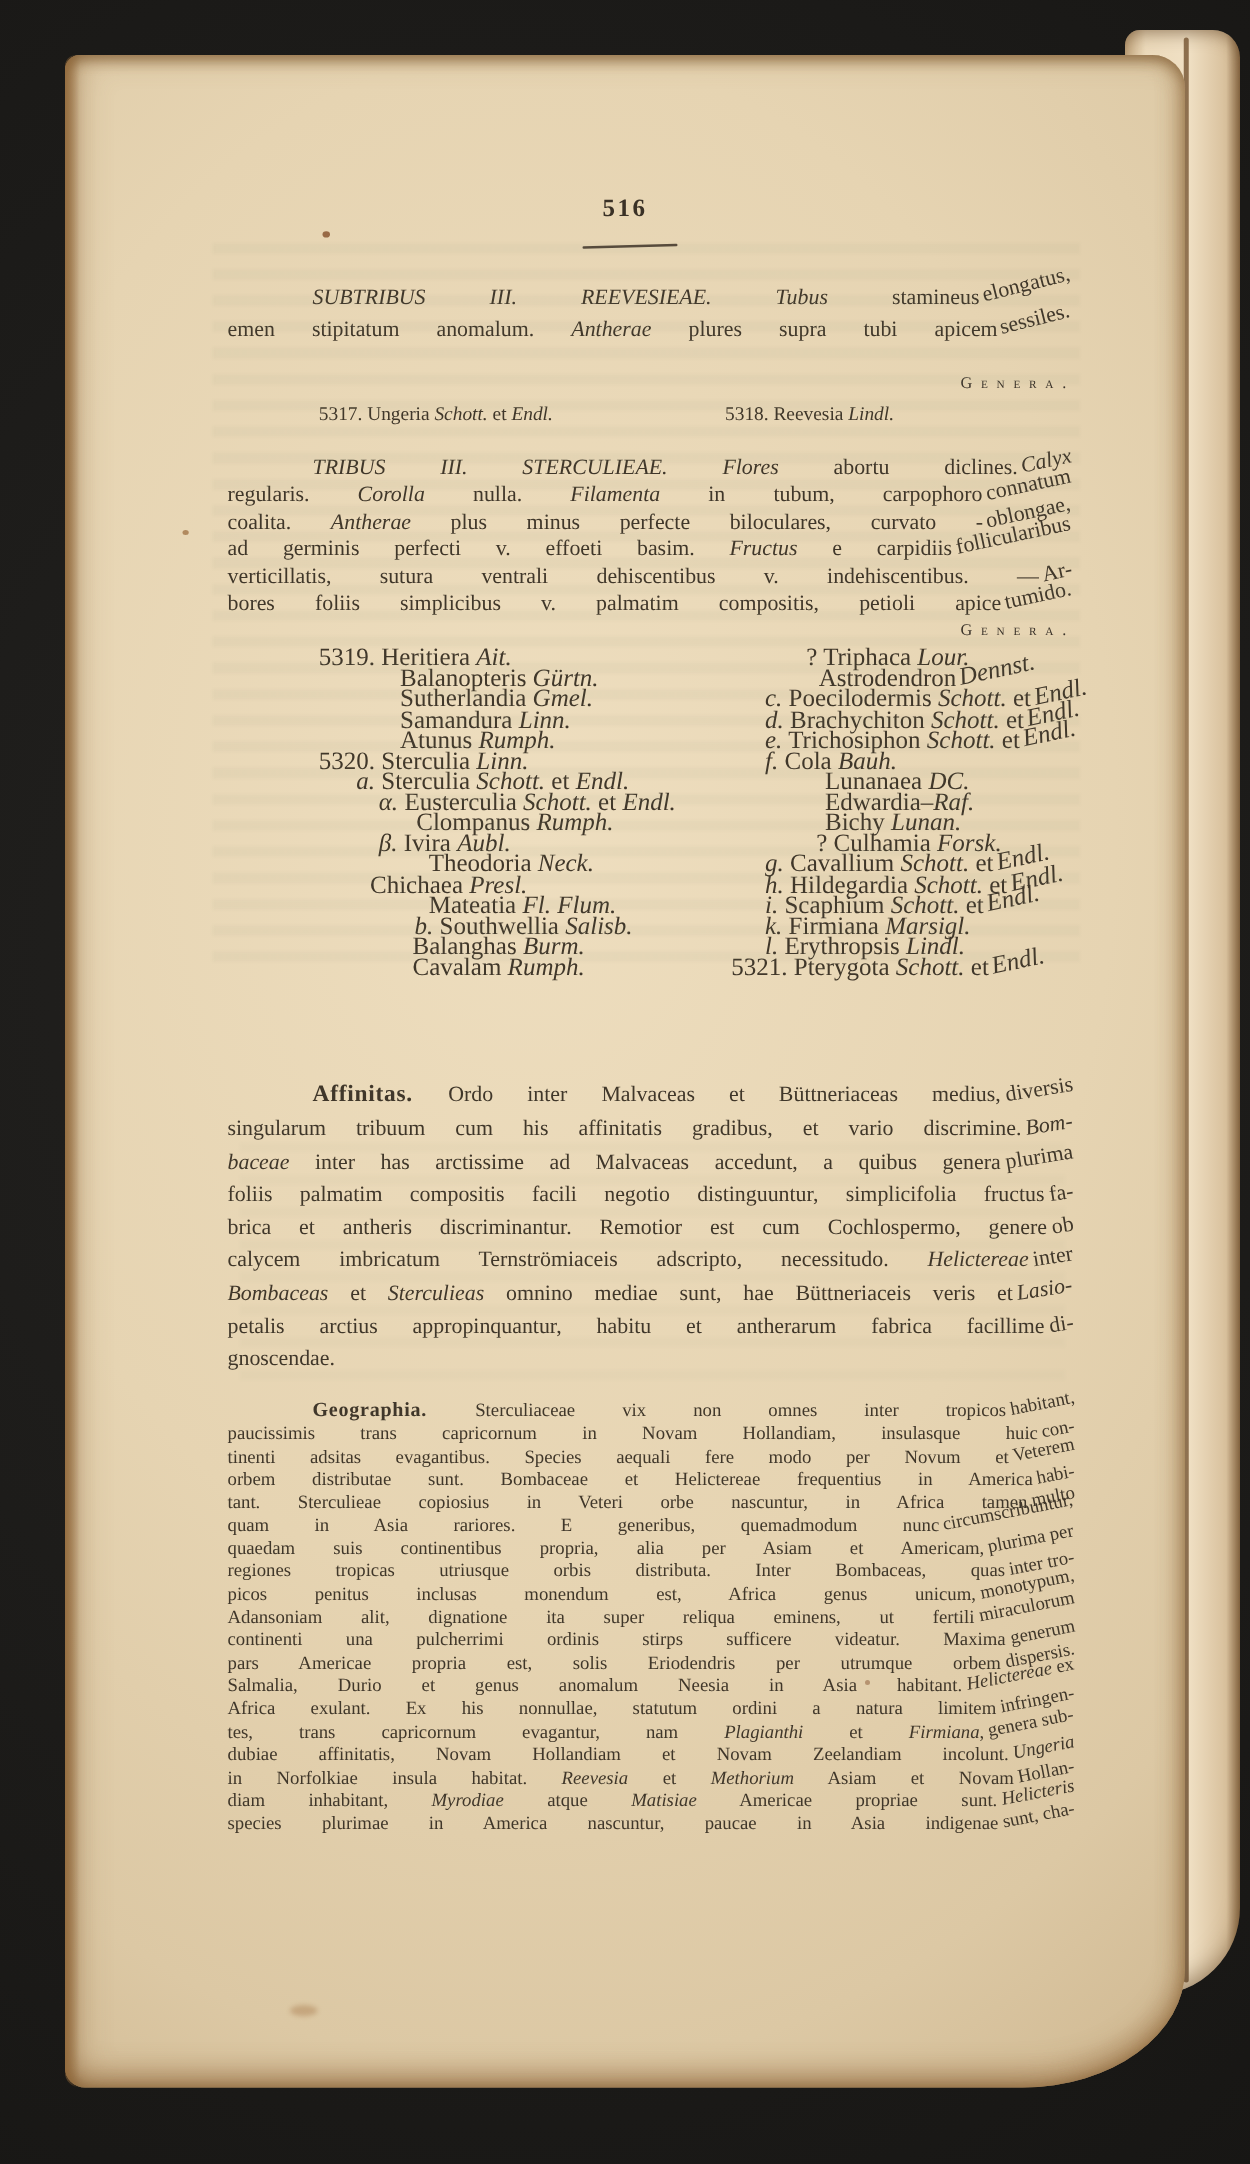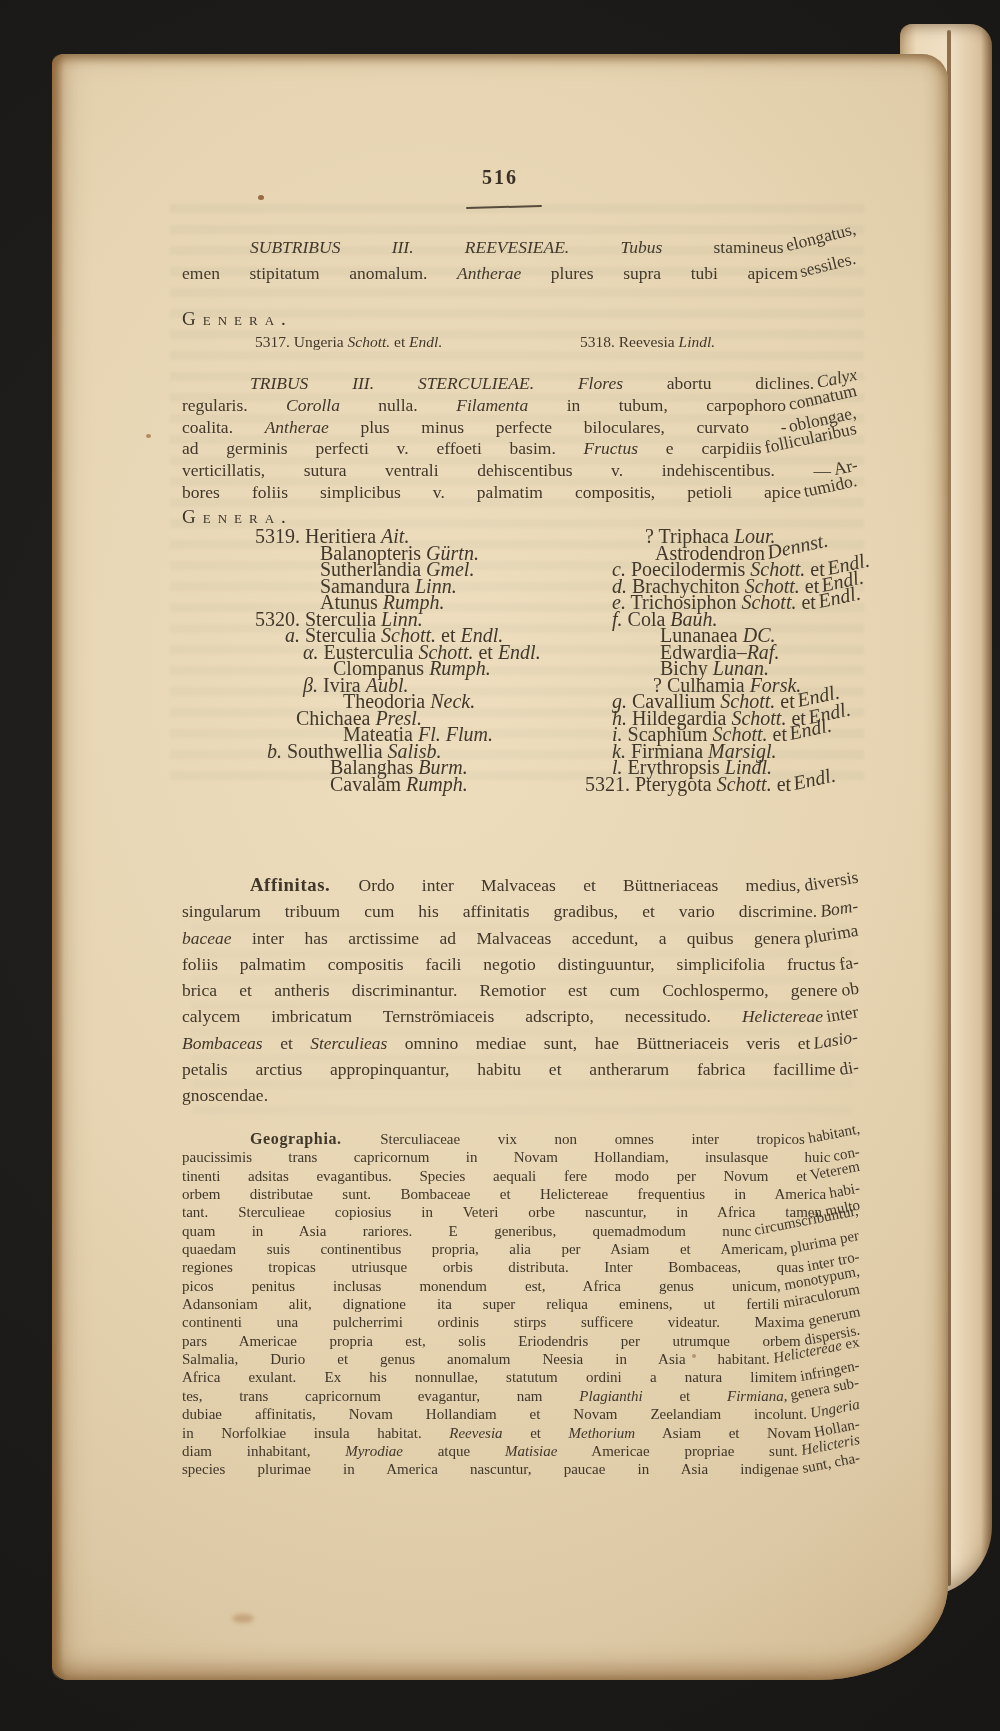--- a/index.html
+++ b/index.html
@@ -8,21 +8,21 @@
   .canvas{position:relative;width:1000px;height:1731px;
           background:radial-gradient(120% 80% at 40% 45%, #232220 0%, #1b1a18 60%, #151412 100%);}
   
   .edge2{position:absolute;left:900px;top:24px;width:92px;height:1572px;
          background:linear-gradient(90deg,#c9ad85 0%, #ecdabb 18%, #f0e0c4 55%, #d8c09c 88%, #8a6a45 100%);
          border-radius:12px 22px 70px 14px;
          box-shadow:inset 0 10px 14px -8px rgba(90,60,30,.6), inset 0 -16px 20px -10px rgba(90,60,30,.55);}
   .crease{position:absolute;left:947px;top:30px;width:4px;height:1556px;
          background:linear-gradient(180deg,#7a5a38,#93714a 40%,#6b4e30);border-radius:3px;opacity:.85;}
   
-  .page{position:absolute;left:52px;top:54px;width:896px;height:1626px;
+  .page{position:absolute;left:52px;top:44px;width:896px;height:1626px;
         background:radial-gradient(115% 85% at 42% 38%, #eedebf 0%, #e6d4b2 45%, #dcc8a4 72%, #cab189 95%);
         border-radius:12px 26px 130px 16px / 12px 26px 95px 16px;
         box-shadow:inset 5px 0 10px rgba(120,85,45,.55), inset 12px 0 26px rgba(140,100,55,.30),
                    inset 0 5px 9px rgba(120,85,45,.40), inset -7px 0 16px rgba(150,110,60,.30),
                    inset 0 -12px 22px rgba(140,95,50,.45);
         color:#40372a;}
   .page::before{content:"";position:absolute;left:0;top:0;bottom:0;width:12px;
         background:linear-gradient(90deg,rgba(150,105,55,.55),rgba(150,105,55,0));
         border-radius:12px 0 0 16px;}
   .pagenum{position:absolute;top:112px;left:0;right:0;text-align:center;
@@ -36,22 +36,22 @@
   .lead{font-weight:bold;letter-spacing:.6px;font-size:1.07em;}
   .it{font-style:italic;}
   .curl{display:inline-block;transform-origin:0 90%;margin-left:5px;transform:rotate(-9deg);}
   .subtribus{top:180px;font-size:17.5px;line-height:26px;}
   .subtribus .curl{transform:rotate(-14deg) translateY(-2px);}
   .tribus{top:319px;font-size:17.5px;line-height:21.8px;}
   .tribus .curl{transform:rotate(-12deg) translateY(-1px);}
   .affinitas{top:818px;font-size:17.5px;line-height:26.3px;}
   .geographia{top:1076px;font-size:15px;line-height:18.35px;width:680px;}
   .geographia .curl{transform:rotate(-11deg) translateY(-1px);}
-  .ghead{position:absolute;left:130px;width:678px;text-align:left;
-        font-variant:small-caps;letter-spacing:7px;font-size:19px;color:#3b332a;}
+  .ghead{position:absolute;left:130px;width:678px;text-align:right;
+        font-variant:small-caps;letter-spacing:7px;font-size:13px;color:#3b332a;}
   .ghead.g1{top:254px;} .ghead.g2{top:452px;}
   .grow{position:absolute;left:0;top:279px;width:100%;font-size:15.5px;}
   .gi-l{position:absolute;left:203px;white-space:nowrap;}
   .gi-r{position:absolute;left:528px;white-space:nowrap;}
   .gcol{position:absolute;top:474px;font-size:20px;line-height:16.5px;}
   .gcol-l{left:203px;} .gcol-r{left:533px;}
   .gline{white-space:nowrap;}
   .gcol .curl{transform:rotate(-12deg) translateY(-1px);margin-left:4px;}
   .ghost{position:absolute;left:118px;top:150px;width:694px;height:580px;
         background:repeating-linear-gradient(180deg, rgba(120,131,102,.10) 0 9px, rgba(120,131,102,0) 9px 21px);
@@ -104,21 +104,21 @@
         <div class="gline" style="margin-left: 65px;"><span>Samandura </span><span class="it">Linn.</span></div>
         <div class="gline" style="margin-left: 65px;"><span>Atunus </span><span class="it">Rumph.</span></div>
         <div class="gline" style="margin-left: 0px;"><span>5320. Sterculia </span><span class="it">Linn.</span></div>
         <div class="gline" style="margin-left: 30px;"><span class="it">a.</span><span> Sterculia </span><span class="it">Schott.</span><span> et </span><span class="it">Endl.</span></div>
         <div class="gline" style="margin-left: 48px;"><span class="it">α.</span><span> Eusterculia </span><span class="it">Schott.</span><span> et </span><span class="it">Endl.</span></div>
         <div class="gline" style="margin-left: 78px;"><span>Clompanus </span><span class="it">Rumph.</span></div>
         <div class="gline" style="margin-left: 48px;"><span class="it">β.</span><span> Ivira </span><span class="it">Aubl.</span></div>
         <div class="gline" style="margin-left: 88px;"><span>Theodoria </span><span class="it">Neck.</span></div>
         <div class="gline" style="margin-left: 41px;"><span>Chichaea </span><span class="it">Presl.</span></div>
         <div class="gline" style="margin-left: 88px;"><span>Mateatia </span><span class="it">Fl. Flum.</span></div>
-        <div class="gline" style="margin-left: 12px;"><span class="it">b.</span><span> Southwellia </span><span class="it">Salisb.</span></div>
+        <div class="gline" style="margin-left: 42px; text-align: center;"><span class="it">b.</span><span> Southwellia </span><span class="it">Salisb.</span></div>
         <div class="gline" style="margin-left: 75px;"><span>Balanghas </span><span class="it">Burm.</span></div>
         <div class="gline" style="margin-left: 75px;"><span>Cavalam </span><span class="it">Rumph.</span></div>
       </div>
     <div class="gcol gcol-r">
         <div class="gline" style="margin-left: 60px;"><span>? Triphaca </span><span class="it">Lour.</span></div>
         <div class="gline" style="margin-left: 70px;"><span>Astrodendron</span><span class="curl"><span class="it">Dennst.</span></span></div>
         <div class="gline" style="margin-left: 27px;"><span class="it">c.</span><span> Poecilodermis </span><span class="it">Schott.</span><span> et</span><span class="curl"><span class="it">Endl.</span></span></div>
         <div class="gline" style="margin-left: 27px;"><span class="it">d.</span><span> Brachychiton </span><span class="it">Schott.</span><span> et</span><span class="curl"><span class="it">Endl.</span></span></div>
         <div class="gline" style="margin-left: 27px;"><span class="it">e.</span><span> Trichosiphon </span><span class="it">Schott.</span><span> et</span><span class="curl"><span class="it">Endl.</span></span></div>
         <div class="gline" style="margin-left: 27px;"><span class="it">f.</span><span> Cola </span><span class="it">Bauh.</span></div>

